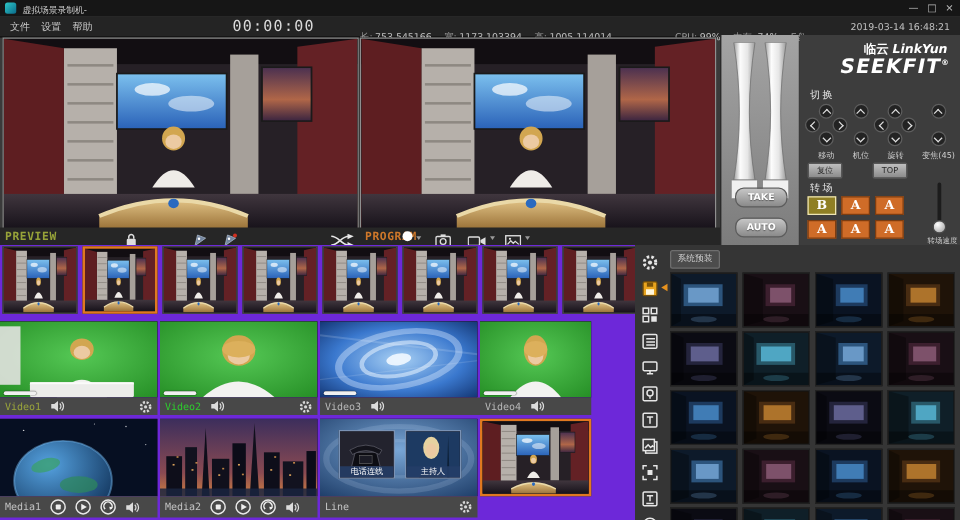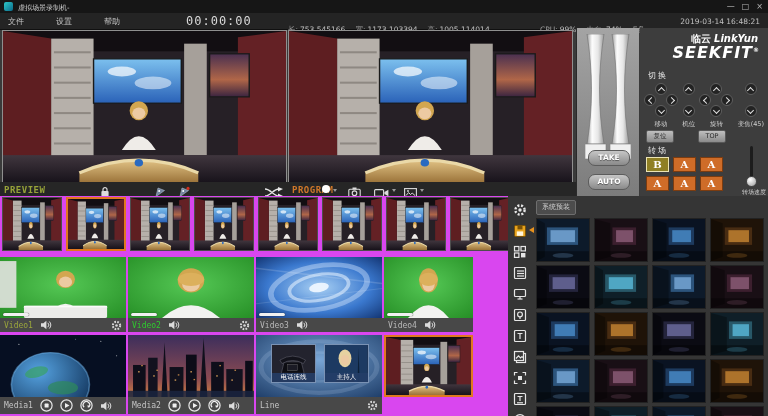--- a/index.html
+++ b/index.html
@@ -6,21 +6,21 @@
   .app{position:relative;width:768px;height:416px;overflow:hidden;background:#3a3a3a;
        font-family:"DejaVu Sans","Liberation Sans",sans-serif;-webkit-font-smoothing:antialiased;}
   
   .titlebar{position:absolute;left:0;top:0;width:768px;height:13px;background:#161616;}
   .applogo{position:absolute;left:4px;top:2px;width:9px;height:9px;border-radius:2px;
            background:linear-gradient(135deg,#2ec8c8,#0a6a8a);}
   .apptitle{position:absolute;left:18px;top:3px;font-size:7px;color:#cfcfcf;}
   .winctl{position:absolute;right:5px;top:1px;display:flex;gap:7px;}
   .winctl span{font-size:8px;color:#b8b8b8;line-height:11px;cursor:default;}
   .menubar{position:absolute;left:0;top:13px;width:768px;height:16px;background:#242424;border-bottom:1px solid #101010;}
-  .menus{position:absolute;left:8px;top:3px;display:flex;gap:32px;}
+  .menus{position:absolute;left:8px;top:3px;display:flex;gap:9px;}
   .menu-item{font-size:8px;color:#c8c8c8;}
   .timecode{position:absolute;left:186px;top:1px;font:12px "DejaVu Sans Mono","Liberation Mono",monospace;
             color:#d8d8d8;letter-spacing:1px;}
   .dims{position:absolute;left:288px;top:4px;display:flex;gap:10px;}
   .dims .lab,.stats .lab{font-size:7.5px;color:#9a9a9a;margin-right:2px;}
   .dims .val,.stats .val{font-size:7.5px;color:#c0c0c0;}
   .stats{position:absolute;left:540px;top:4px;display:flex;gap:10px;}
   .dt{position:absolute;right:8px;top:4px;font-size:7.5px;color:#c0c0c0;}
   
   .monitor{position:absolute;top:30px;width:283px;height:152px;border:1px solid #8f8f8f;background:#111;overflow:hidden;}
@@ -67,21 +67,21 @@
              background:radial-gradient(circle at 35% 30%,#fff,#9a9a9a);border:1px solid #4a4a4a;}
   .speedlabel{position:absolute;right:2px;top:160px;font-size:6px;color:#cccccc;}
   
   .pvwbar{position:absolute;left:0;top:182px;width:576px;height:14px;background:#262626;}
   .pvwbar .bicon{position:absolute;top:1px;}
   .pvw-label,.prg-label{position:absolute;top:2.5px;font:bold 9px "DejaVu Sans Mono","Liberation Mono",monospace;letter-spacing:.5px;}
   .pvw-label{left:4px;} .prg-label{left:292px;}
   .reccircle{position:absolute;left:322px;top:3px;width:8px;height:8px;border-radius:50%;background:#fff;}
   .ddc{position:absolute;top:7px;width:0;height:0;border-left:2.5px solid transparent;border-right:2.5px solid transparent;border-top:3.5px solid #9a9a9a;}
   
-  .bottomleft{position:absolute;left:0;top:196px;width:508px;height:220px;background:#d946ef;}
+  .bottomleft{position:absolute;left:0;top:196px;width:508px;height:220px;background:#6d28d9;}
   .thumb{position:absolute;top:1px;width:60px;height:54px;border:1px solid #4e4e4e;background:#111;overflow:hidden;box-sizing:border-box;}
   .thumb.sel{border:2px solid #e07820;}
   .cellimg{position:absolute;background:#111;overflow:hidden;box-sizing:border-box;}
   .cellimg.sel3d{border:2px solid #e07820;}
   .vol{position:absolute;left:3px;bottom:2px;width:26px;height:3px;border-radius:2px;background:#f0f0f0;box-shadow:0 0 1px #000;}
   .cellbar{position:absolute;background:#484848;display:flex;align-items:center;gap:7px;padding:0 4px;box-sizing:border-box;}
   .cellname{font:8px "DejaVu Sans Mono","Liberation Mono",monospace;white-space:nowrap;}
   .gright{margin-left:auto;display:flex;align-items:center;}
   .bicon2{display:flex;align-items:center;}
   .chip{position:absolute;background:#23232e;border:1px solid #7a92b4;overflow:hidden;}

